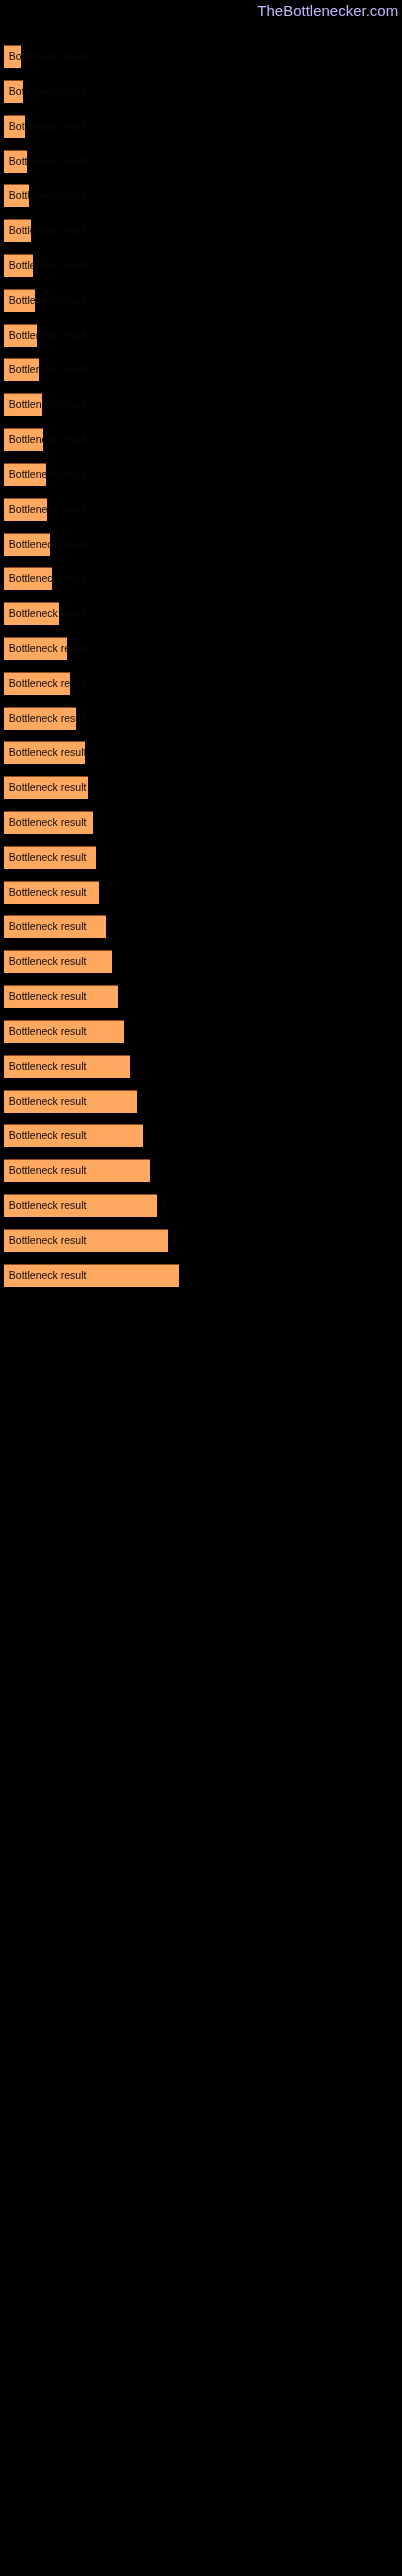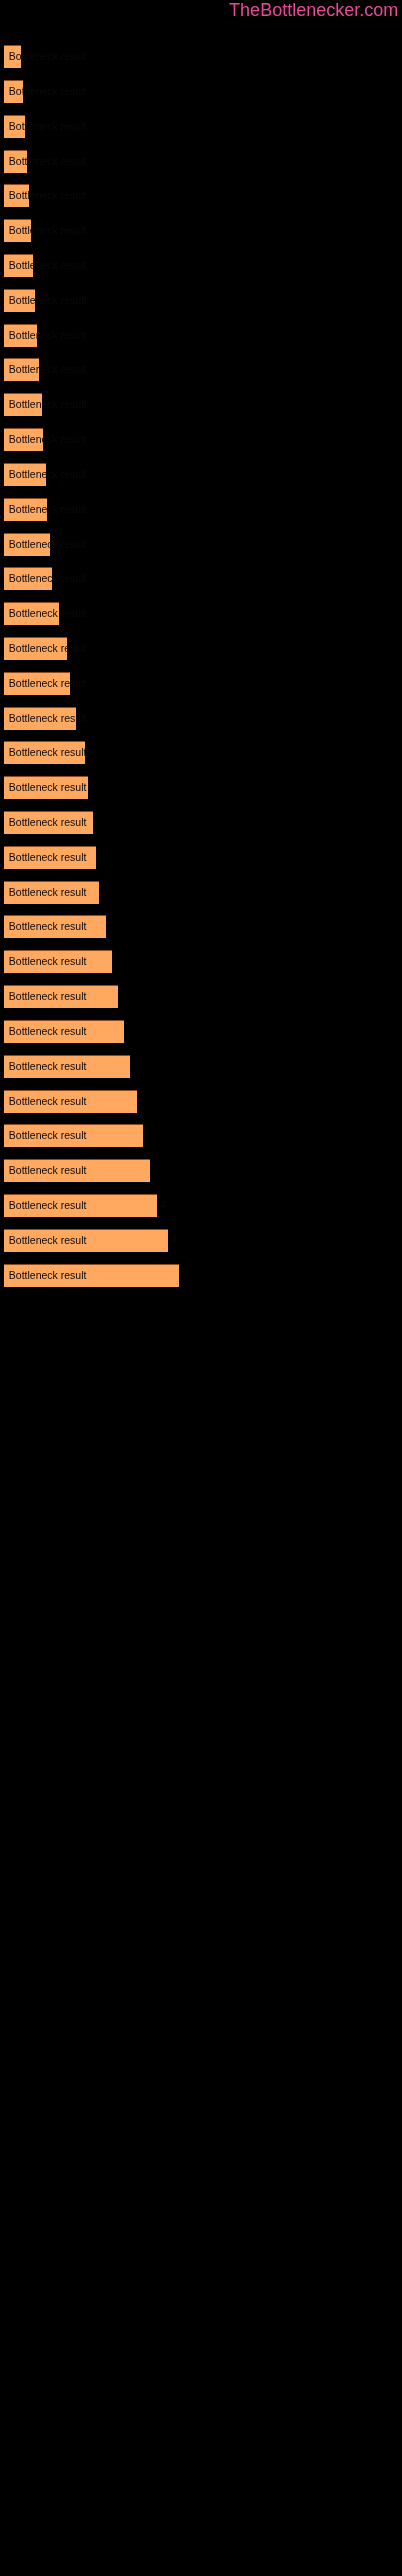--- a/index.html
+++ b/index.html
@@ -22,22 +22,22 @@
     width: 403px;
     height: 2576px;
     background: #000000;
   }
 
   #watermark {
     position: absolute;
     right: 4.8px;
     top: 1.6px;
     font-family: "Liberation Sans", sans-serif;
-    font-size: 18px;
-    color: #ec4899;
+    font-size: 15px;
+    color: #c4b5fd;
     letter-spacing: 0px;
     white-space: nowrap;
     line-height: 17.7px;
   }
 
   #plot-area {
     position: absolute;
     left: 0;
     top: 0;
     width: 325px;

